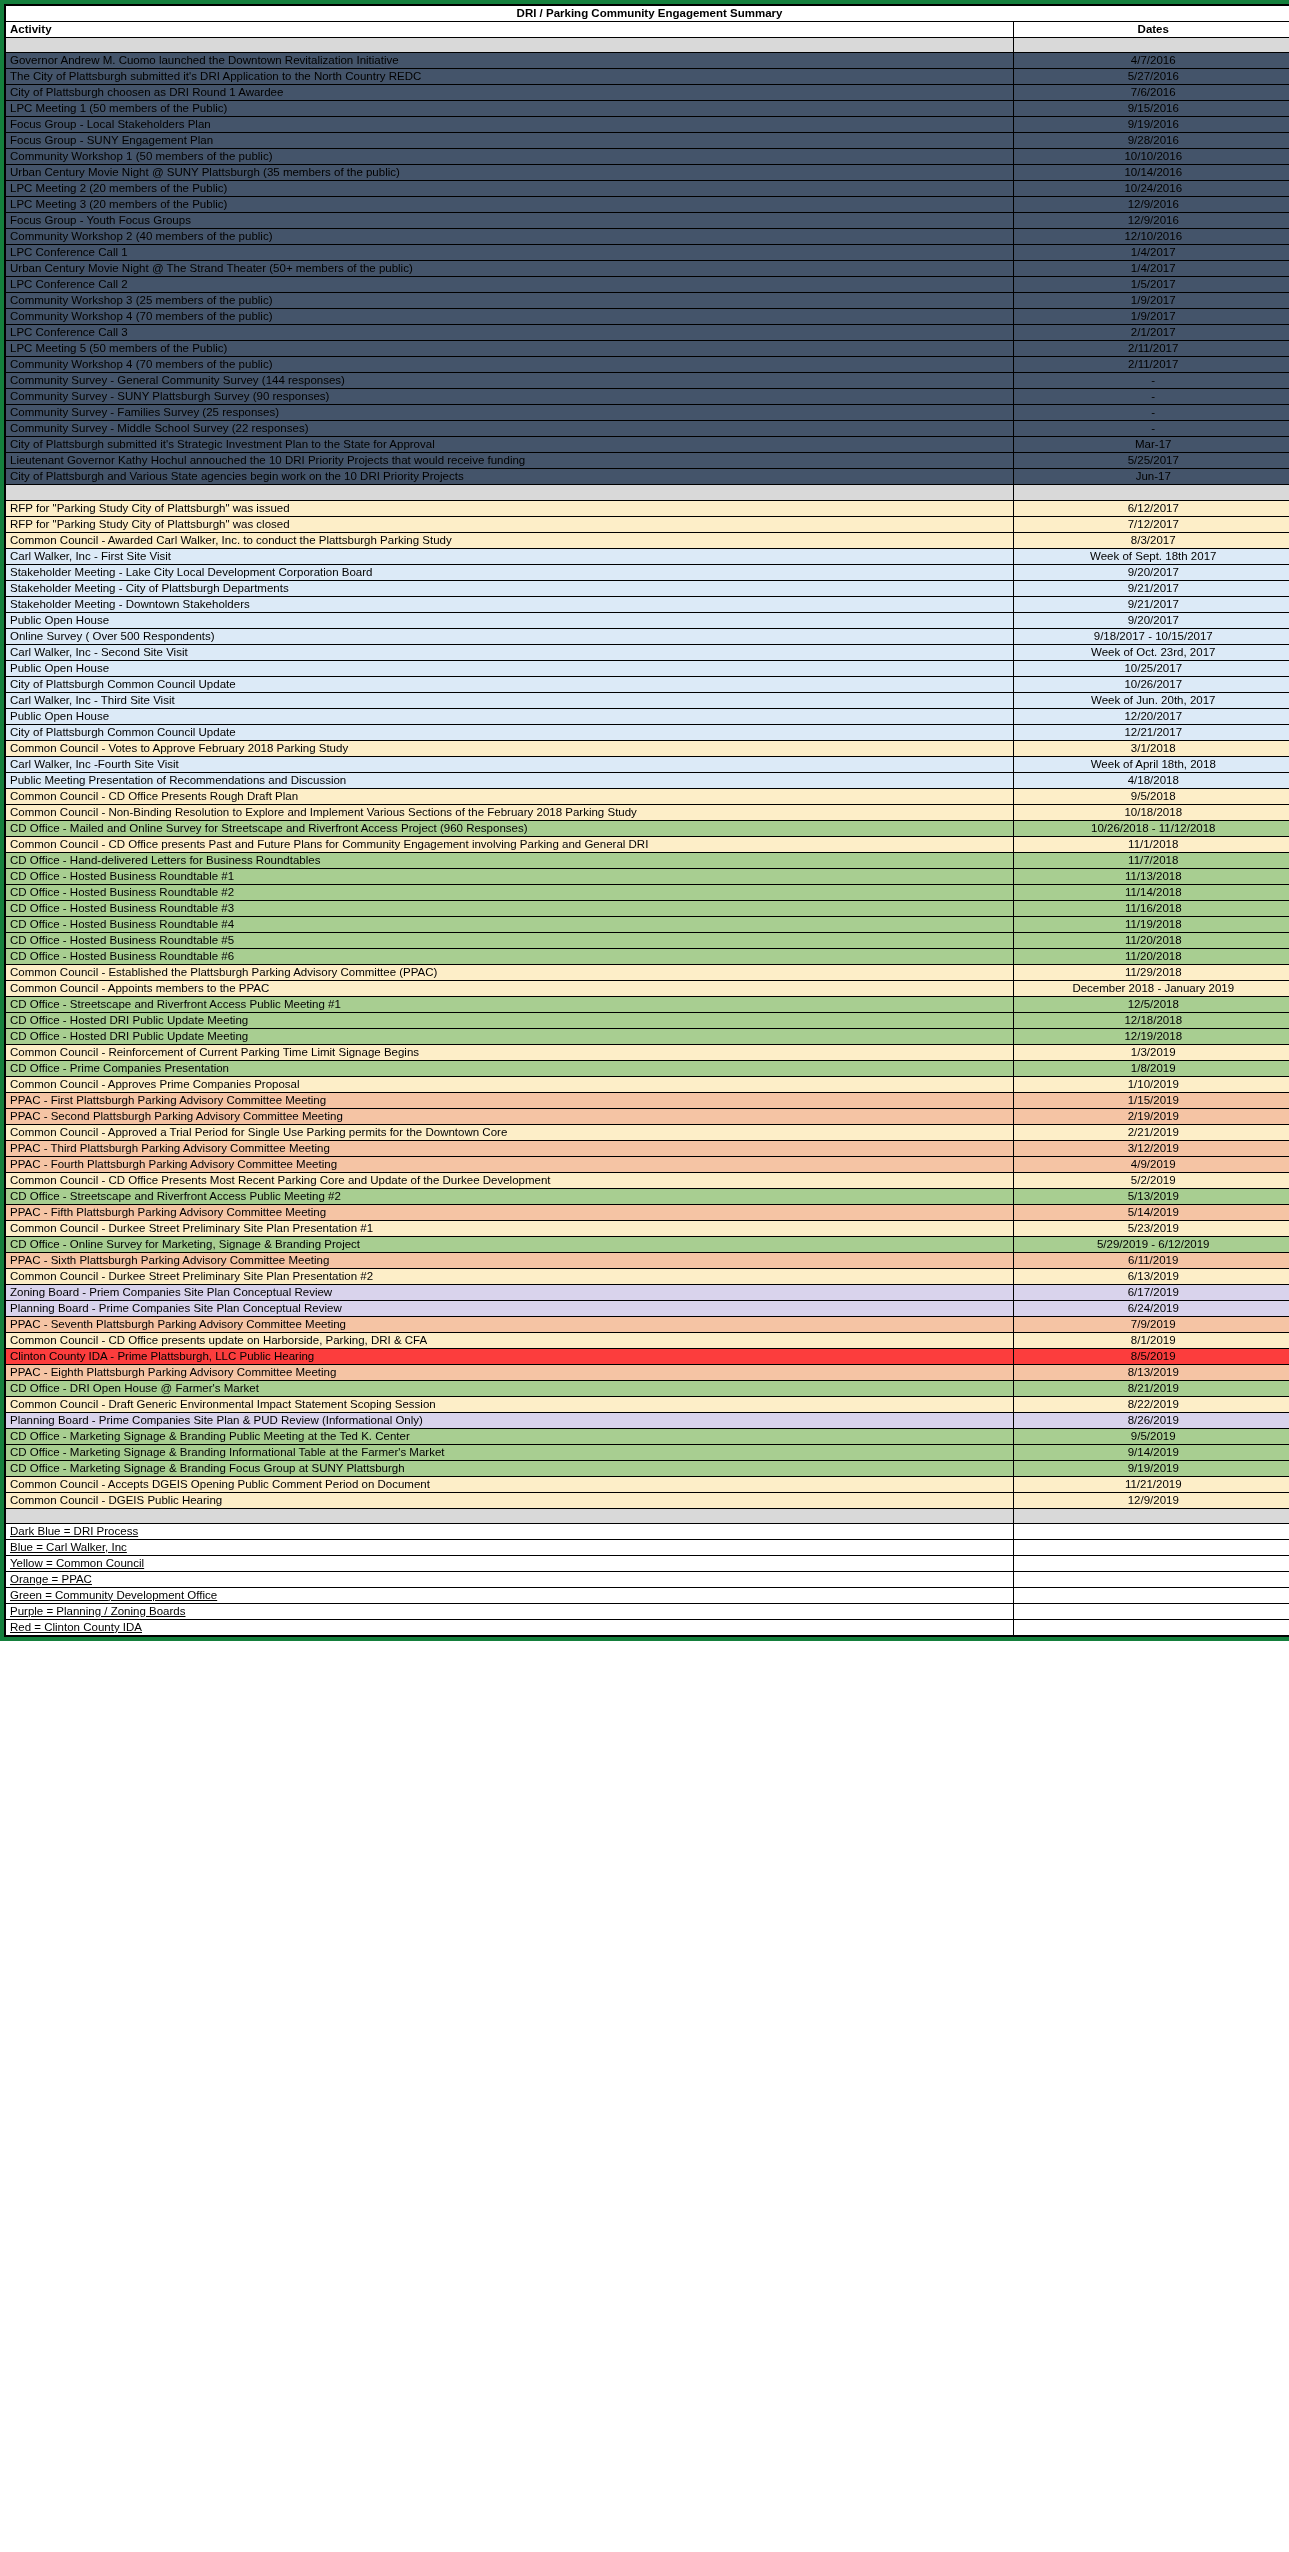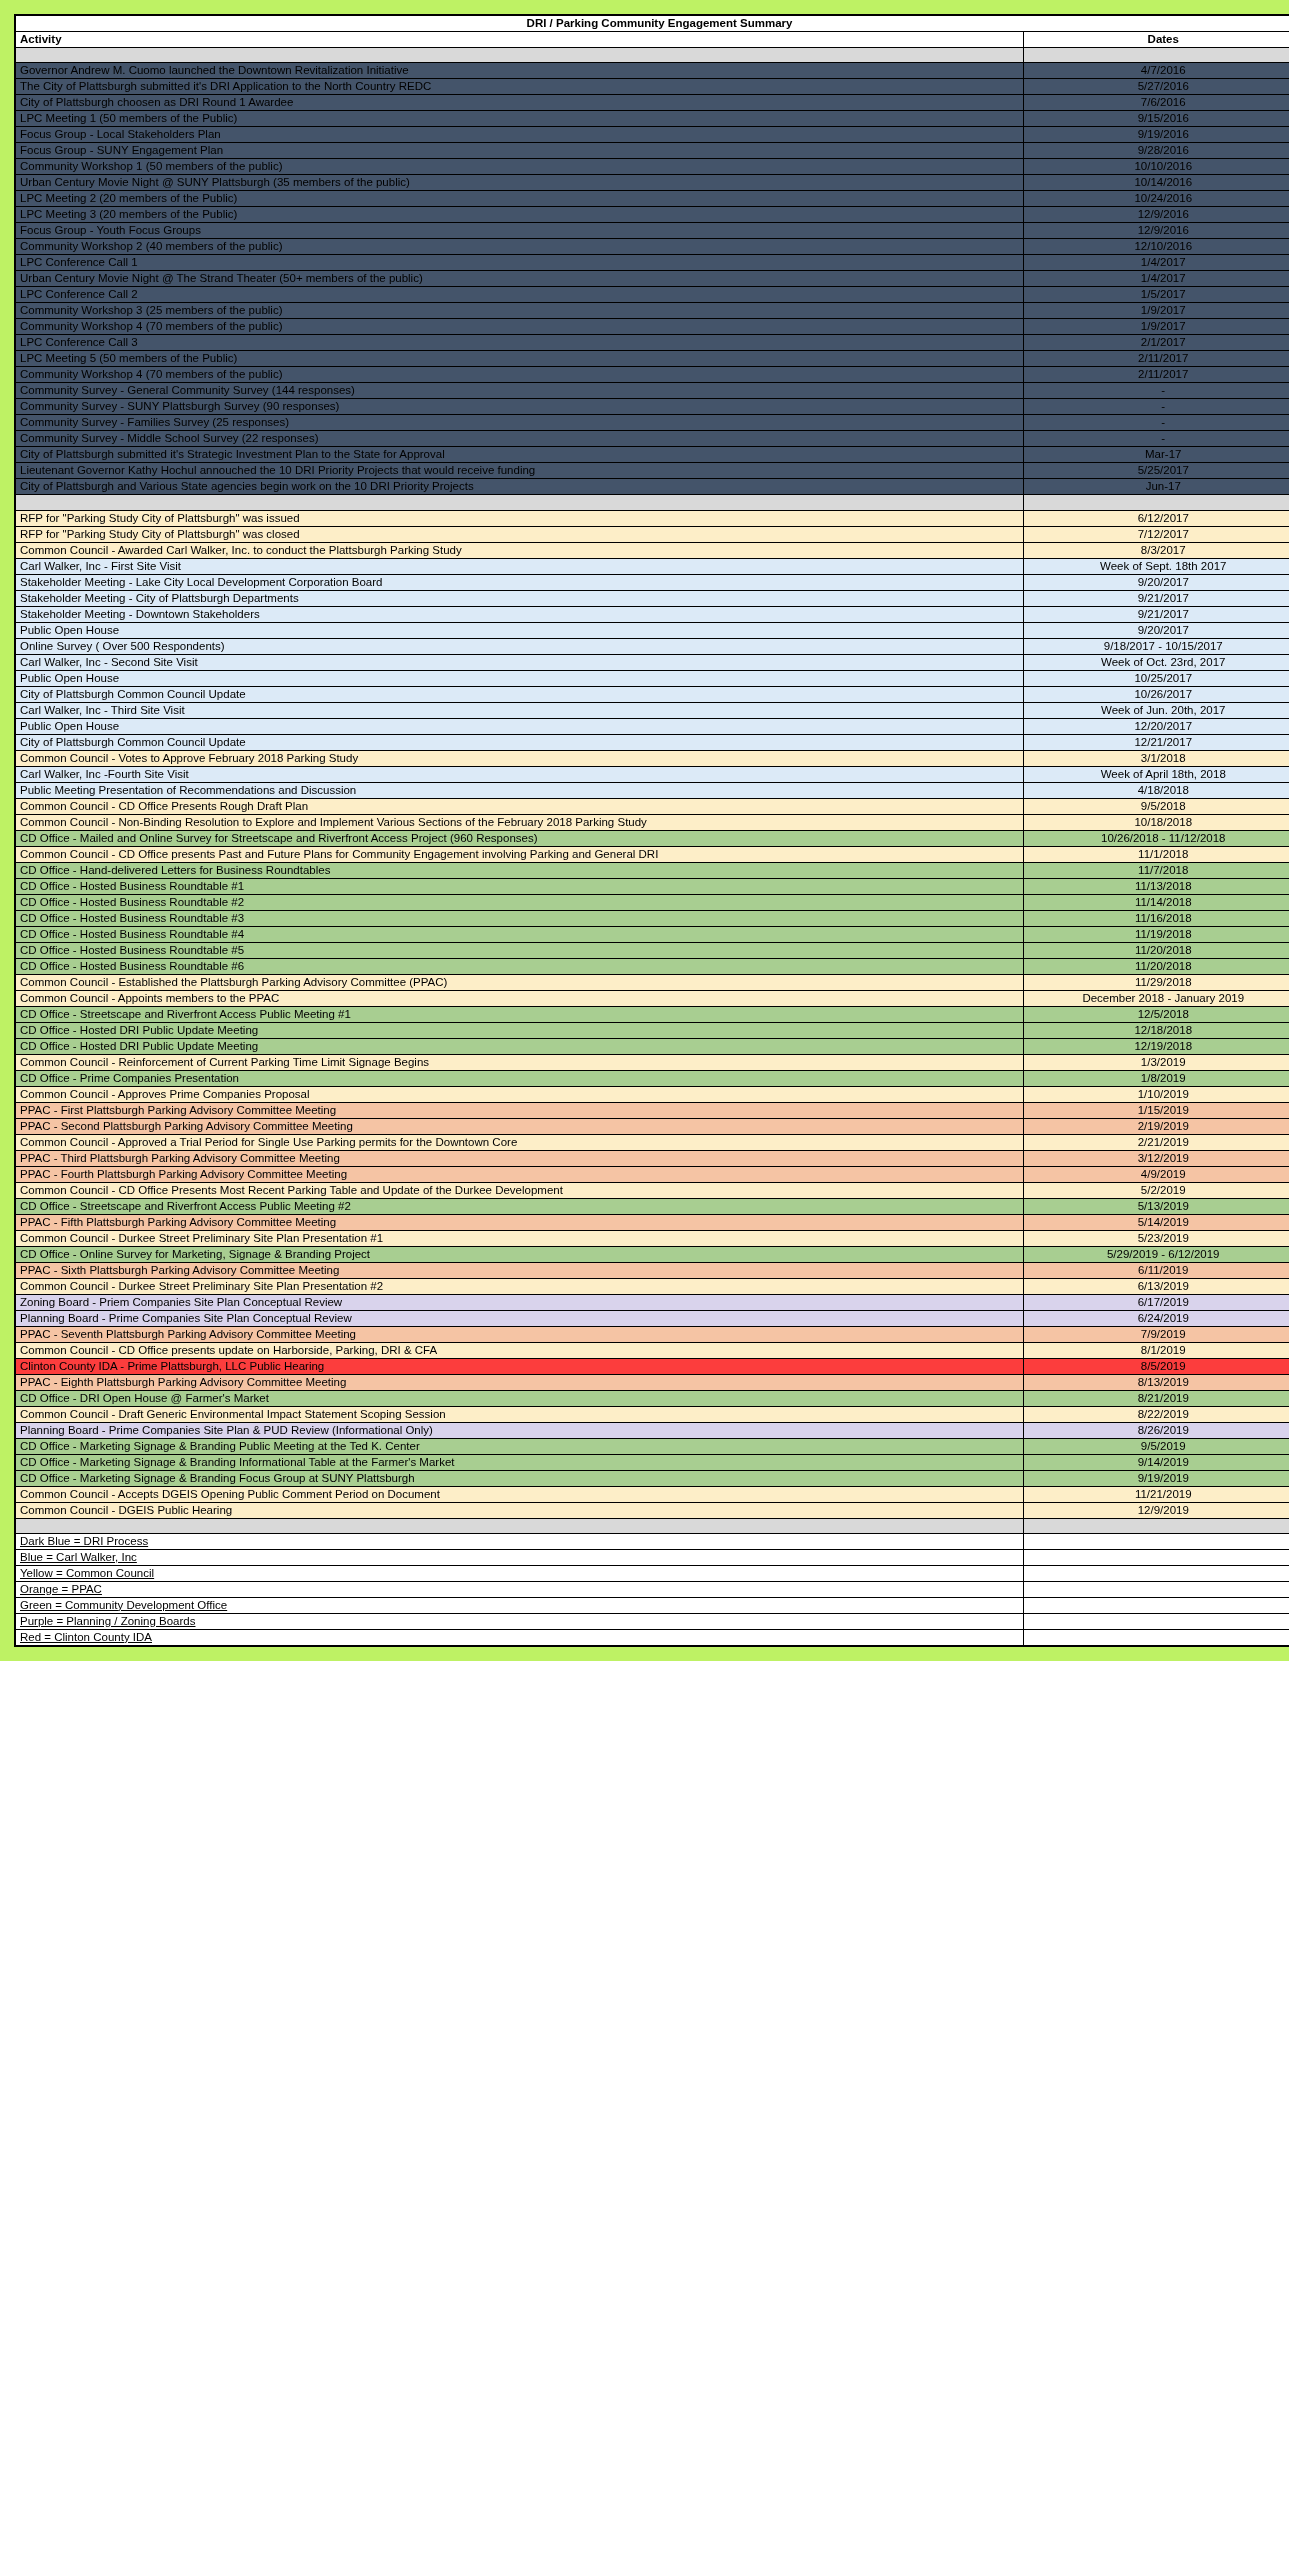--- a/index.html
+++ b/index.html
@@ -5,22 +5,22 @@
 <style>
   * { box-sizing: border-box; }
   html, body {
     margin: 0;
     padding: 0;
     background: #ffffff;
     font-family: "Liberation Sans", sans-serif;
   }
   #sheet {
     width: 1289px;
-    background: #bef264;
-    padding: 14px;
+    background: #15803d;
+    padding: 4px;
   }
   table.grid {
     border-collapse: collapse;
     table-layout: fixed;
     width: 1289px;
     border: 2px solid #000000;
   }
   table.grid td {
     border: 1px solid #000000;
     padding: 0 4px;
@@ -383,21 +383,21 @@
         </tr>
         <tr class="cat-orange">
           <td class="activity">PPAC - Third Plattsburgh Parking Advisory Committee Meeting</td>
           <td class="dates">3/12/2019</td>
         </tr>
         <tr class="cat-orange">
           <td class="activity">PPAC - Fourth Plattsburgh Parking Advisory Committee Meeting</td>
           <td class="dates">4/9/2019</td>
         </tr>
         <tr class="cat-yellow">
-          <td class="activity">Common Council - CD Office Presents Most Recent Parking Table and Update of the Durkee Development</td>
+          <td class="activity">Common Council - CD Office Presents Most Recent Parking Core and Update of the Durkee Development</td>
           <td class="dates">5/2/2019</td>
         </tr>
         <tr class="cat-green">
           <td class="activity">CD Office - Streetscape and Riverfront Access Public Meeting #2</td>
           <td class="dates">5/13/2019</td>
         </tr>
         <tr class="cat-orange">
           <td class="activity">PPAC - Fifth Plattsburgh Parking Advisory Committee Meeting</td>
           <td class="dates">5/14/2019</td>
         </tr>

